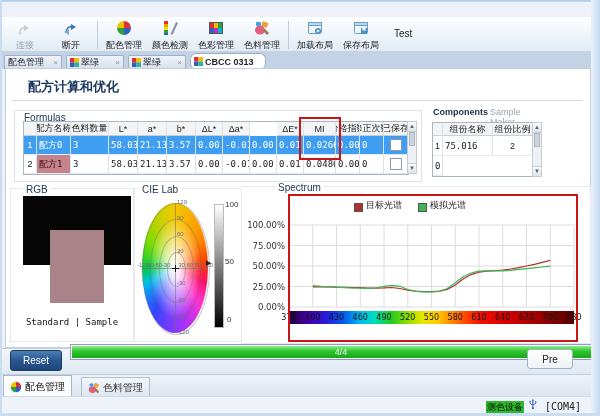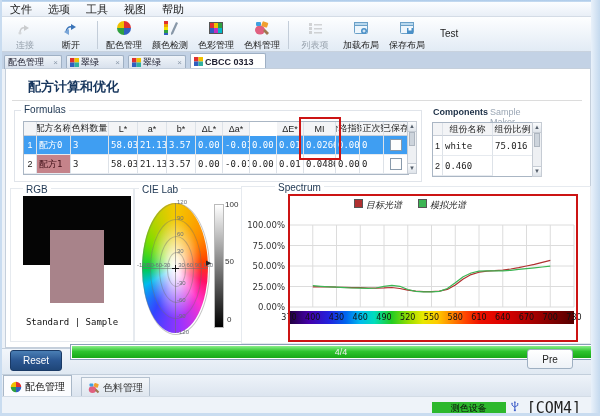--- a/index.html
+++ b/index.html
@@ -30,27 +30,27 @@
   .tbtn.disabled .ticon{opacity:.45;filter:grayscale(1);}
   .tsep{width:1px;height:28px;background:#c3cdd9;margin:2px 3px 0 3px;}
   .toolbar-test{font-size:10px;color:#222;margin-left:10px;margin-top:9px;}
   
   .tabstrip{position:absolute;left:2px;top:52px;width:589px;height:17px;
     background:#c3d2e5;display:flex;align-items:flex-end;padding-left:2px;box-sizing:border-box;}
   .doc-tab{height:14px;width:58px;margin-right:4px;display:flex;align-items:center;
     background:linear-gradient(#f0f4f9,#d7e0ec);border:1px solid #9fb0c4;border-bottom:none;
     border-radius:2px 2px 0 0;font-size:9px;padding:0 3px;box-sizing:border-box;color:#223;white-space:nowrap;overflow:hidden;}
   .doc-tab .close{margin-left:auto;color:#8b99aa;font-size:8px;}
-  .doc-tab.active{background:#fff;height:16px;width:76px;font-weight:bold;}
+  .doc-tab.active{background:#fff;height:16px;width:76px;font-weight:bold;border-radius:6px;}
   .doc-tab .dticon{width:9px;height:9px;margin-right:2px;flex:0 0 auto;}
   
   .content-bg{position:absolute;left:5px;top:68px;width:586px;height:280px;background:#fff;border:1px solid #c5cfdb;box-sizing:border-box;}
   .page-title{position:absolute;left:28px;top:78px;font-size:13px;font-weight:bold;color:#17365d;}
   .title-divider{position:absolute;left:12px;top:100px;width:570px;height:1px;background:#dcdcdc;}
-  .group-label{position:absolute;font-size:10px;color:#223a55;background:#fff;padding:0 3px;}
+  .group-label{position:absolute;font-size:10px;color:#223a55;background:#fff;padding:0 3px;margin-top:8px;}
   .groupbox{position:absolute;border:1px solid #e0e4ea;}
   
   .gridtable{position:absolute;display:grid;border:1px solid #aab6c4;background:#fff;font-size:9.5px;}
   .cell{border-right:1px solid #dde2e8;border-bottom:1px solid #e6eaef;display:flex;align-items:center;
     padding:0 2px;box-sizing:border-box;overflow:hidden;white-space:nowrap;font-family:"DejaVu Sans Mono",monospace;font-size:9px;}
   .cell.hdr{background:#f3f4f6;border-bottom:1px solid #c9cfd8;font-family:"Liberation Sans",sans-serif;font-size:9px;justify-content:center;padding:0 1px;}
   .cell.num{justify-content:center;font-family:"Liberation Sans",sans-serif;}
   .row-sel{background:#3f9ef2;color:#fff;}
   .checkbox{width:10px;height:10px;background:#fdfdfd;border:1px solid #8899aa;margin:0 auto;}
   
@@ -77,58 +77,51 @@
   .lab-line{position:absolute;background:rgba(110,110,110,.55);}
   .lab-tick{position:absolute;font-size:6px;color:#6a7078;line-height:7px;}
   .lab-gray{position:absolute;width:8px;background:linear-gradient(#ffffff,#000000);border:1px solid #bbb;}
   .lab-scale{position:absolute;font-size:8px;color:#333;}
   .lab-marker{position:absolute;font-size:7px;color:#222;line-height:7px;}
   .lab-center{position:absolute;width:7px;height:7px;}
   .lab-center:before{content:"";position:absolute;left:0;top:3px;width:7px;height:1px;background:#111;}
   .lab-center:after{content:"";position:absolute;left:3px;top:0;width:1px;height:7px;background:#111;}
   
   .legend{position:absolute;display:flex;gap:16px;font-size:9px;align-items:center;}
-  .legend-item{display:flex;align-items:flex-start;gap:3px;font-style:italic;}
+  .legend-item{display:flex;align-items:flex-end;gap:3px;}
   .legend-swatch{width:7px;height:7px;border:1px solid #555;}
   .annotation{position:absolute;border:2px solid #cc1414;pointer-events:none;z-index:50;}
   
   .footer-strip{position:absolute;left:2px;top:348px;width:589px;height:26px;background:linear-gradient(#f2f6fb,#dfe8f2);border-top:1px solid #c5d0dd;}
   .reset-btn{position:absolute;left:10px;top:350px;width:50px;height:19px;border:1px solid #1a3a66;border-radius:3px;
     background:linear-gradient(#4a7fb5,#2a5691 50%,#1f4678);color:#fff;font-size:10px;display:flex;align-items:center;justify-content:center;}
   .progress{position:absolute;left:70px;top:344px;width:542px;height:16px;border:1px solid #8aa0b8;background:#fff;box-sizing:border-box;text-align:right;}
   .progress .fill{position:absolute;left:1px;top:1px;bottom:1px;width:99.5%;background:linear-gradient(#8aee8a,#2ec42e 45%,#17a817);}
   .progress .ptext{position:absolute;left:0;top:0;width:100%;height:100%;display:flex;align-items:center;justify-content:center;color:#efefef;font-size:9px;}
   .pre-btn{position:absolute;left:527px;top:349px;width:46px;height:20px;border:1px solid #9fb0c2;border-radius:3px;
     background:linear-gradient(#ffffff,#eef2f7);font-size:10px;color:#222;display:flex;align-items:center;justify-content:center;box-sizing:border-box;}
   
   .bottom-tabbar{position:absolute;left:2px;top:374px;width:589px;height:22px;background:linear-gradient(#eef3f9,#dbe4ef);border-top:1px solid #c2cedb;}
   .btab{position:absolute;display:flex;align-items:center;gap:3px;font-size:10px;padding:0 6px;box-sizing:border-box;}
   .btab.active{left:1px;top:0;height:22px;background:#fbfcfe;border:1px solid #a9b8c8;border-bottom:none;color:#111;}
   .btab.inactive{left:79px;top:2px;height:20px;background:linear-gradient(#f4f7fa,#dde5ee);border:1px solid #b4c1cf;border-bottom:none;color:#333;}
   .btab .bticon{width:12px;height:12px;}
   
   .statusbar{position:absolute;left:2px;top:396px;width:589px;height:17px;background:#eef3f9;border-top:1px solid #d3dce6;}
   .status-right{position:absolute;right:10px;top:2px;display:flex;align-items:center;gap:4px;}
-  .device-badge{background:#2db82d;color:#0a0a0a;font-size:9px;padding:0 19px;line-height:12px;}
-  .port-label{font-size:15px;color:#222;font-family:"DejaVu Sans Mono",monospace;}
+  .device-badge{background:#2db82d;color:#0a0a0a;font-size:9px;padding:0 1px;line-height:12px;}
+  .port-label{font-size:10px;color:#222;font-family:"DejaVu Sans Mono",monospace;}
   svg{display:block;}
 </style>
 </head>
 <body>
 
 <div id="window">
   <div class="frame-top"></div>
 
-  <div class="menubar">
-      <span class="menu-item">文件</span>
-      <span class="menu-item">选项</span>
-      <span class="menu-item">工具</span>
-      <span class="menu-item">视图</span>
-      <span class="menu-item">帮助</span>
-    </div>
   <div class="toolbar">
       <div class="tbtn disabled"><span class="ticon" style="display: inline-block; width: 16px; height: 16px;"><svg width="16" height="16" viewBox="0 0 16 16">
             <path d="M3 13 Q3 7 8 8" fill="none" stroke="#8a9aa8" stroke-width="1.5"></path>
             <polygon points="7,5 12,8 7,11" fill="#8a9aa8"></polygon>
             <circle cx="3" cy="13" r="1.6" fill="#aab6c0"></circle>
           </svg></span><span class="tlabel">连接</span></div>
       <div class="tbtn"><span class="ticon" style="display: inline-block; width: 16px; height: 16px;"><svg width="16" height="16" viewBox="0 0 16 16">
             <path d="M3 12 Q4 6 9 7" fill="none" stroke="#3a74b8" stroke-width="1.5"></path>
             <polygon points="8,4 13,7 8,10" fill="#3a74b8"></polygon>
             <polygon points="6,9 1,12 6,15" fill="#7aa6d8"></polygon>
@@ -157,28 +150,20 @@
             <rect x="6" y="8" width="4" height="5" fill="#c030c0"></rect>
             <rect x="10" y="8" width="4" height="5" fill="#00b8c8"></rect>
           </svg></span><span class="tlabel">色彩管理</span></div>
       <div class="tbtn"><span class="ticon" style="display: inline-block; width: 16px; height: 16px;"><svg width="16" height="16" viewBox="0 0 16 16">
             <ellipse cx="6" cy="10" rx="5" ry="4.5" fill="#e06080"></ellipse>
             <rect x="8" y="2" width="6" height="5" rx="1" fill="#f0a030" transform="rotate(20 11 4)"></rect>
             <rect x="2" y="2" width="5" height="4" rx="1" fill="#40a0e0"></rect>
             <polygon points="11,9 15,13 13,15 9,11" fill="#a07850"></polygon>
           </svg></span><span class="tlabel">色料管理</span></div>
       <div class="tsep"></div>
-      <div class="tbtn disabled"><span class="ticon" style="display: inline-block; width: 16px; height: 16px;"><svg width="16" height="16" viewBox="0 0 16 16">
-            <rect x="2" y="3" width="3" height="3" fill="#9aa8b4"></rect>
-            <rect x="7" y="4" width="8" height="1.5" fill="#9aa8b4"></rect>
-            <rect x="2" y="7" width="3" height="3" fill="#9aa8b4"></rect>
-            <rect x="7" y="8" width="8" height="1.5" fill="#9aa8b4"></rect>
-            <rect x="2" y="11" width="3" height="3" fill="#9aa8b4"></rect>
-            <rect x="7" y="12" width="8" height="1.5" fill="#9aa8b4"></rect>
-          </svg></span><span class="tlabel">列表项</span></div>
       <div class="tbtn"><span class="ticon" style="display: inline-block; width: 16px; height: 16px;"><svg width="16" height="16" viewBox="0 0 16 16">
             <rect x="1.5" y="2.5" width="13" height="11" rx="1" fill="#eef6fc" stroke="#6aa0c8"></rect>
             <rect x="1.5" y="2.5" width="13" height="3" fill="#b8d8ee" stroke="#6aa0c8"></rect>
             <circle cx="11" cy="11" r="3" fill="#4a90c8"></circle>
             <path d="M11 9.5 v3 M9.5 11 h3" stroke="#fff" stroke-width="1"></path>
           </svg></span><span class="tlabel">加载布局</span></div>
       <div class="tbtn"><span class="ticon" style="display: inline-block; width: 16px; height: 16px;"><svg width="16" height="16" viewBox="0 0 16 16">
             <rect x="1.5" y="2.5" width="13" height="11" rx="1" fill="#eef6fc" stroke="#6aa0c8"></rect>
             <rect x="1.5" y="2.5" width="13" height="3" fill="#b8d8ee" stroke="#6aa0c8"></rect>
             <rect x="8" y="8" width="6" height="6" fill="#4a90c8"></rect>
@@ -291,21 +276,20 @@
   <div class="annotation" style="left:299px;top:117px;width:38px;height:39px;"></div>
 
   <div class="abs" style="left:428px;top:106px;width:118px;height:76px;">
     <span class="comp-tab active" style="left:5px;top:1px;">Components</span>
     <span class="comp-tab inactive" style="left:62px;top:1px;">Sample Maker</span>
     <div id="components-table" class="gridtable" style="left: 4px; top: 16px; grid-template-columns: 10px 50px 40px; width: 100px;">
         <div class="cell hdr" style="height: 13px;"></div>
         <div class="cell hdr" style="height: 13px;">组份名称</div>
         <div class="cell hdr" style="height: 13px;">组份比例</div>
         <div class="cell num" style="height: 20px;">1</div>
-        <div class="cell" style="height: 20px;">white</div>
         <div class="cell" style="height: 20px;">75.016</div>
         <div class="cell num" style="height: 20px;">2</div>
         <div class="cell" style="height: 20px;">0.460</div>
       </div>
     <div id="components-scrollbar" class="vscroll" style="left:104px;top:16px;height:55px;">
         <div class="sbtn">▲</div>
         <div class="thumb"></div>
         <div class="sbtn down">▼</div>
       </div>
   </div>

